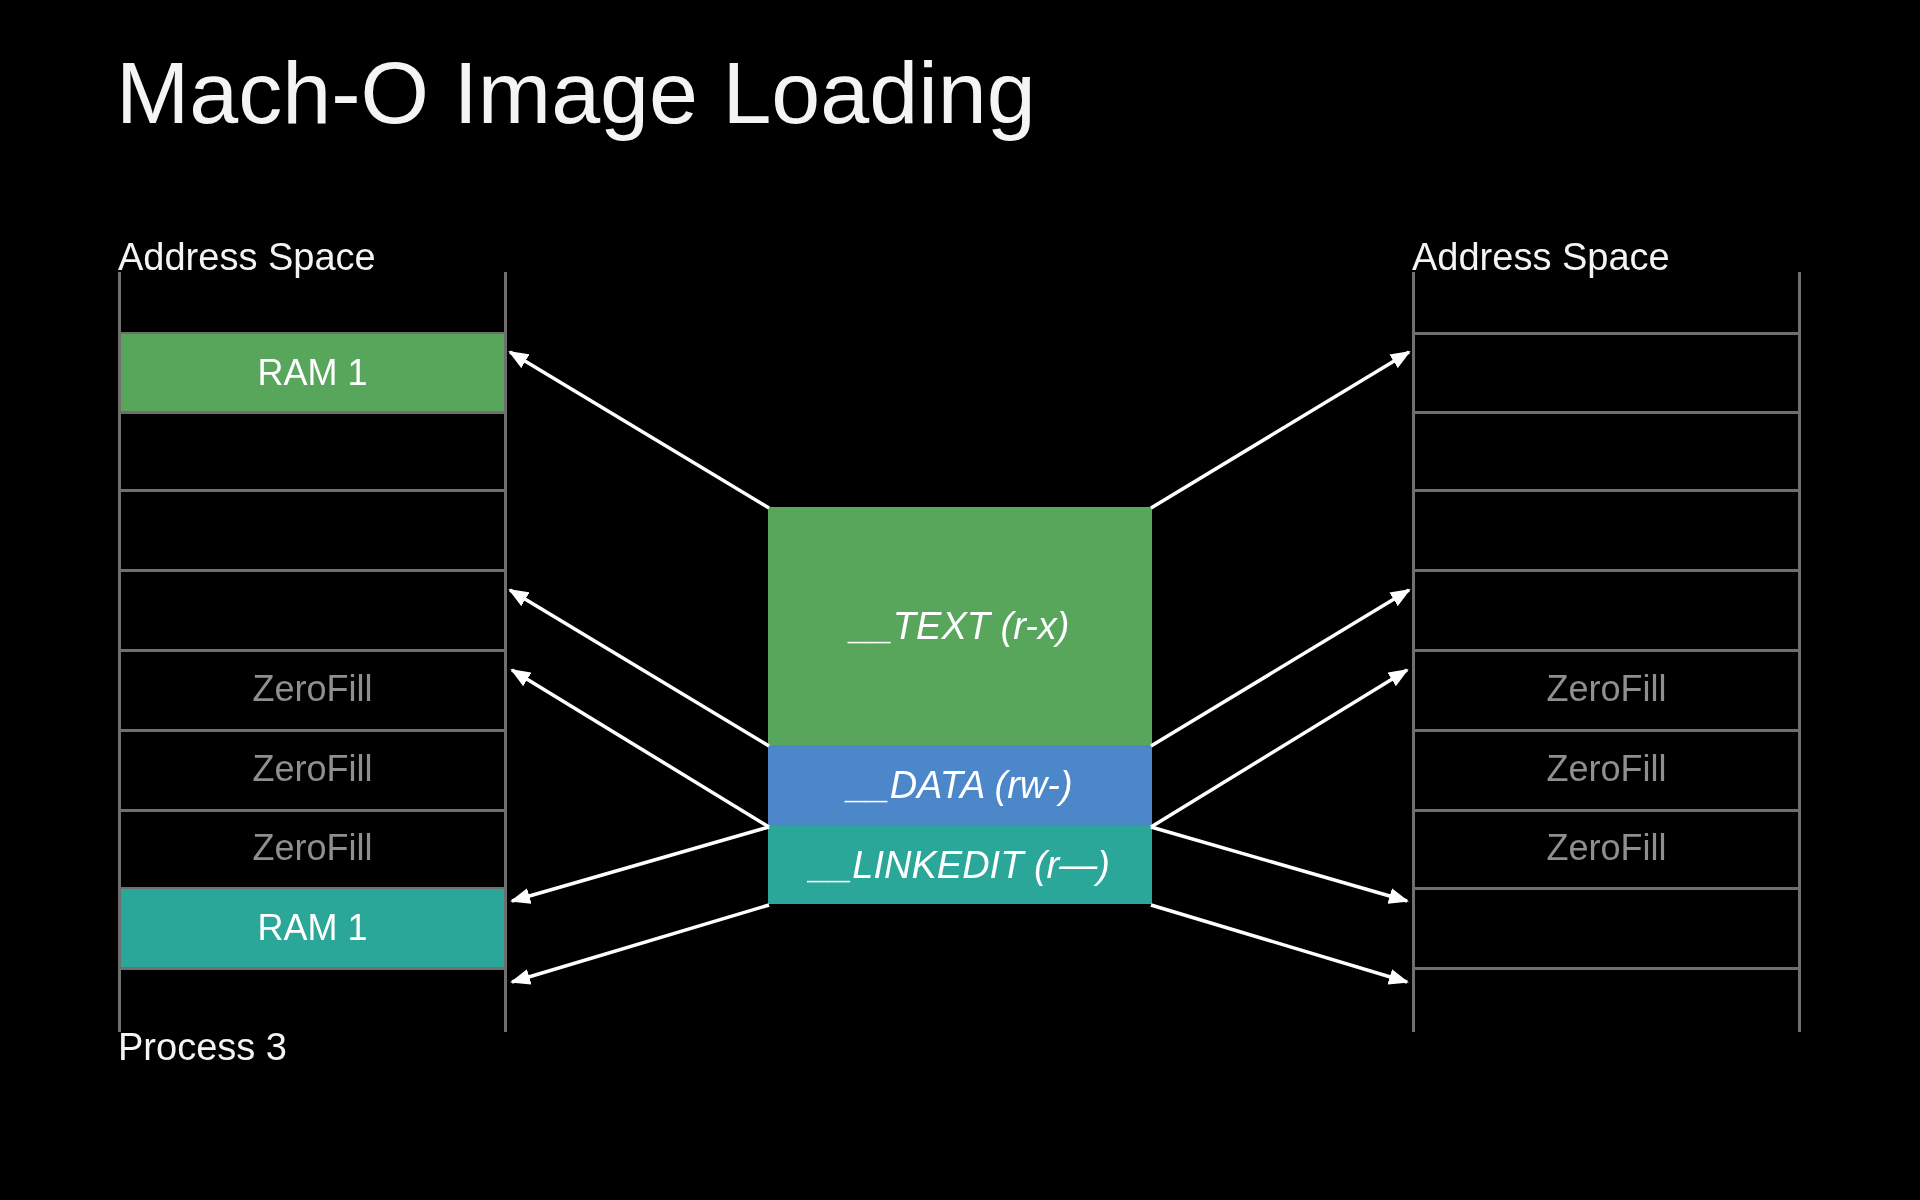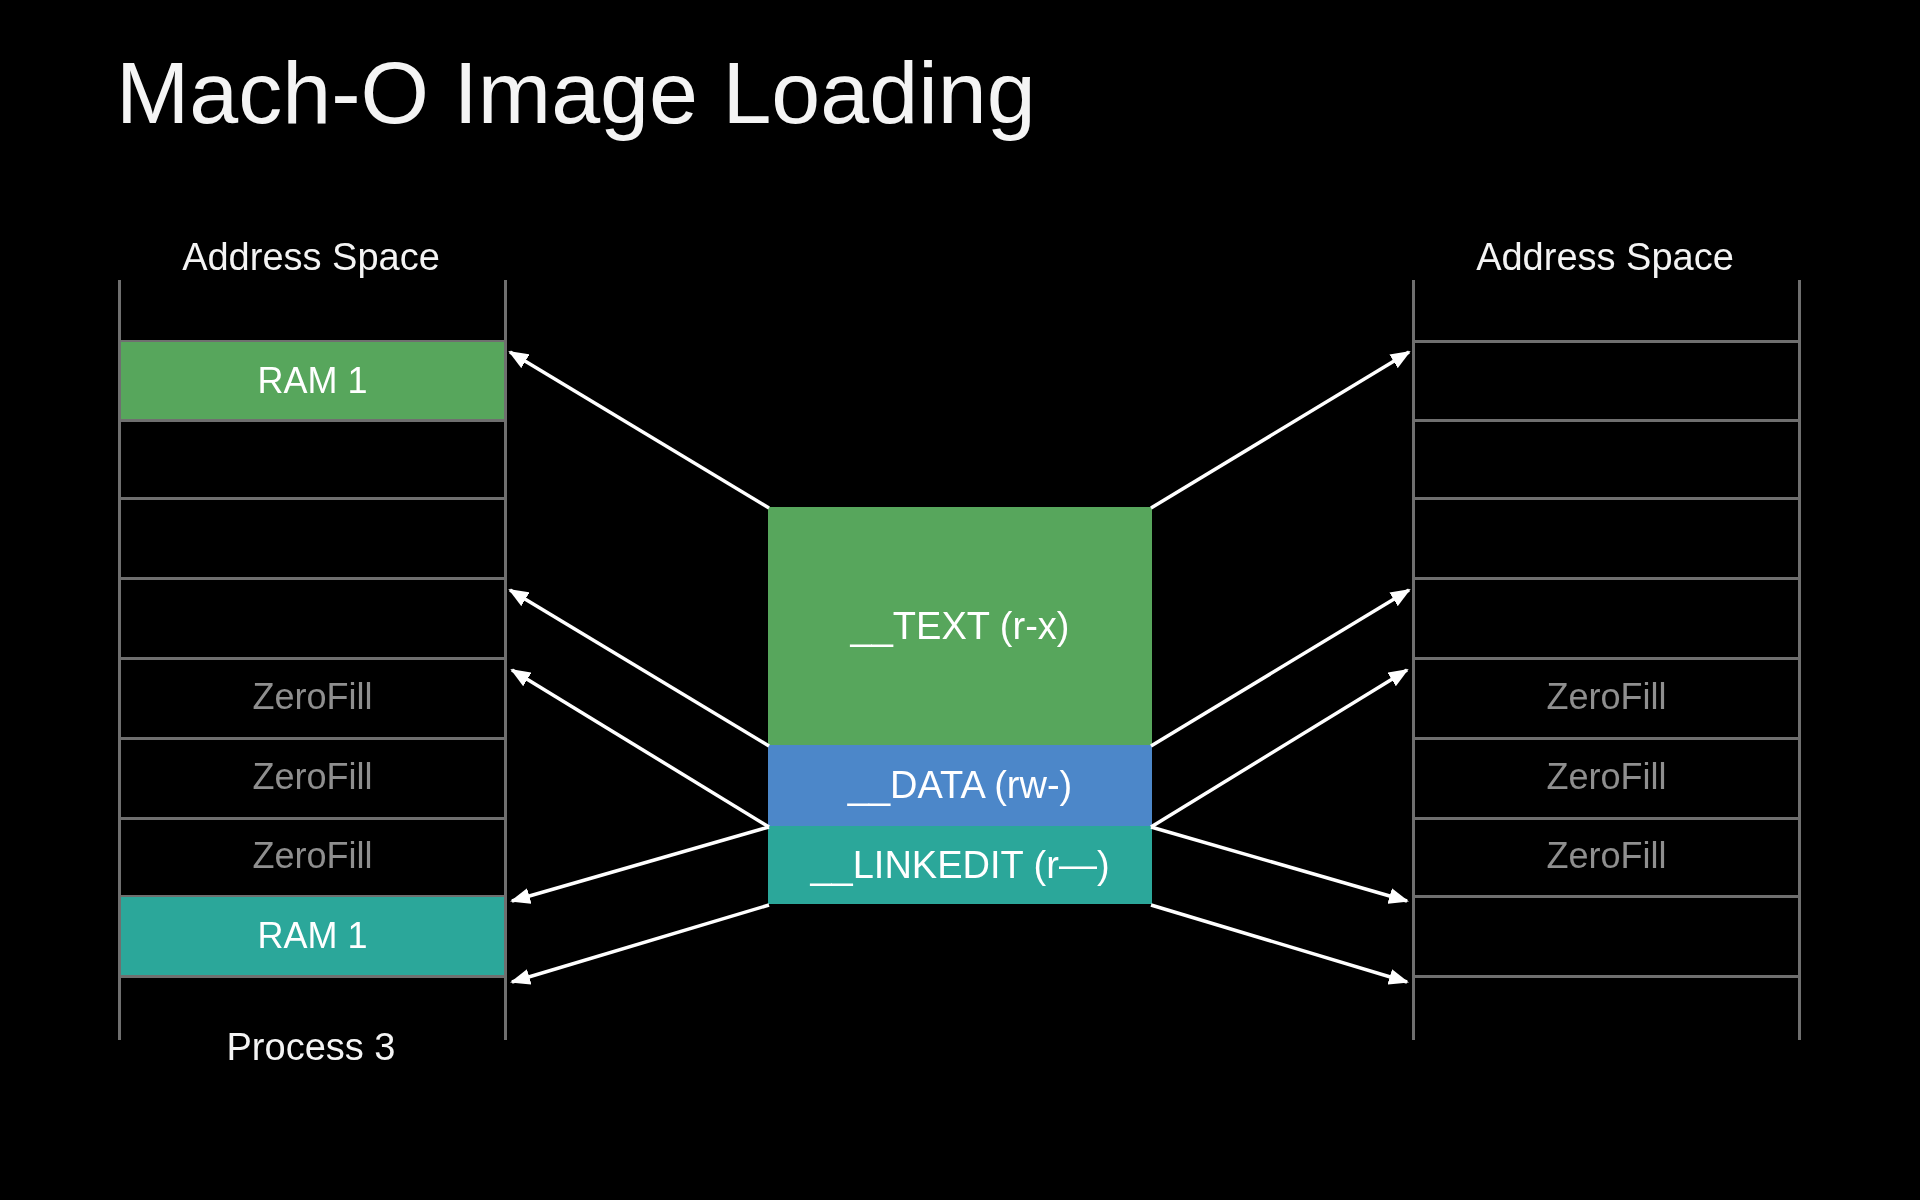--- a/index.html
+++ b/index.html
@@ -13,25 +13,25 @@
     border-radius:18px;
   }
   .title{
     position:absolute;left:116px;top:42px;
     font-size:88px;font-weight:200;letter-spacing:0;
     color:var(--label-white,#f4f4f4);
     white-space:nowrap;
   }
   
   .col-header,.col-footer{
-    position:absolute;width:386px;text-align:center;
+    position:absolute;width:386px;text-align:left;
     font-size:38px;font-weight:400;color:var(--label-white,#f4f4f4);
   }
   .addr-col{
-    position:absolute;top:280px;height:760px;width:383px;
+    position:absolute;top:272px;height:760px;width:383px;
     border-left:3px solid var(--grid-line-gray,#6f6f6f);
     border-right:3px solid var(--grid-line-gray,#6f6f6f);
   }
   .hline{
     position:absolute;left:-3px;right:-3px;height:3px;
     background:var(--grid-line-gray,#6f6f6f);
   }
   .cell{
     position:absolute;left:0;right:0;
     display:flex;align-items:center;justify-content:center;
@@ -49,21 +49,21 @@
       radial-gradient(ellipse 85px 52px at 47% 28%, #0d2340 0 40%, rgba(13,35,64,.75) 60%, transparent 73%),
       radial-gradient(ellipse 62px 40px at 59% 78%, #102a4a 0 40%, rgba(16,42,74,.7) 60%, transparent 75%),
       radial-gradient(ellipse 78px 50px at 71% 42%, #0c2038 0 45%, rgba(12,32,56,.72) 60%, transparent 73%),
       radial-gradient(ellipse 88px 56px at 91% 66%, #0d2542 0 42%, rgba(13,37,66,.72) 58%, transparent 72%),
       radial-gradient(ellipse 36px 24px at 20% 12%, rgba(20,45,80,.85), transparent 70%),
       radial-gradient(ellipse 30px 20px at 83% 12%, rgba(15,35,60,.8), transparent 70%),
       radial-gradient(ellipse 26px 18px at 5% 25%, rgba(15,35,60,.8), transparent 70%);
   }
   
   .dylib{
-    position:absolute;left:768px;top:507px;width:384px;height:397px;
+    position:absolute;left:768px;top:507px;width:384px;height:397px;font-style:italic;
   }
   .segment{
     position:absolute;left:0;right:0;
     display:flex;align-items:center;justify-content:center;
     font-size:38px;font-weight:400;color:#ffffff;
   }
   .seg-text{top:0;height:238px;background:var(--text-segment-green,#57a65c);}
   .seg-data{top:238px;height:81px;background:var(--data-segment-blue,#4c87c9);}
   .seg-linkedit{top:319px;height:78px;background:var(--linkedit-segment-teal,#2ba79a);}
   .dylib-caption{

